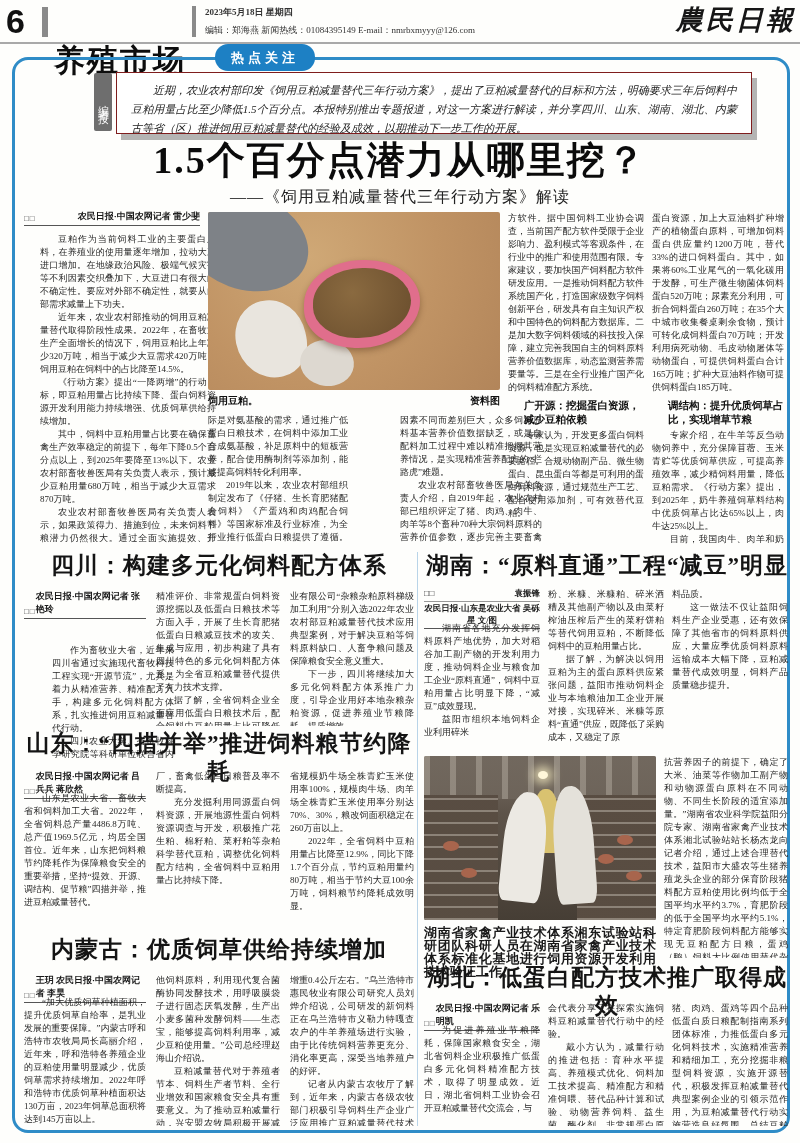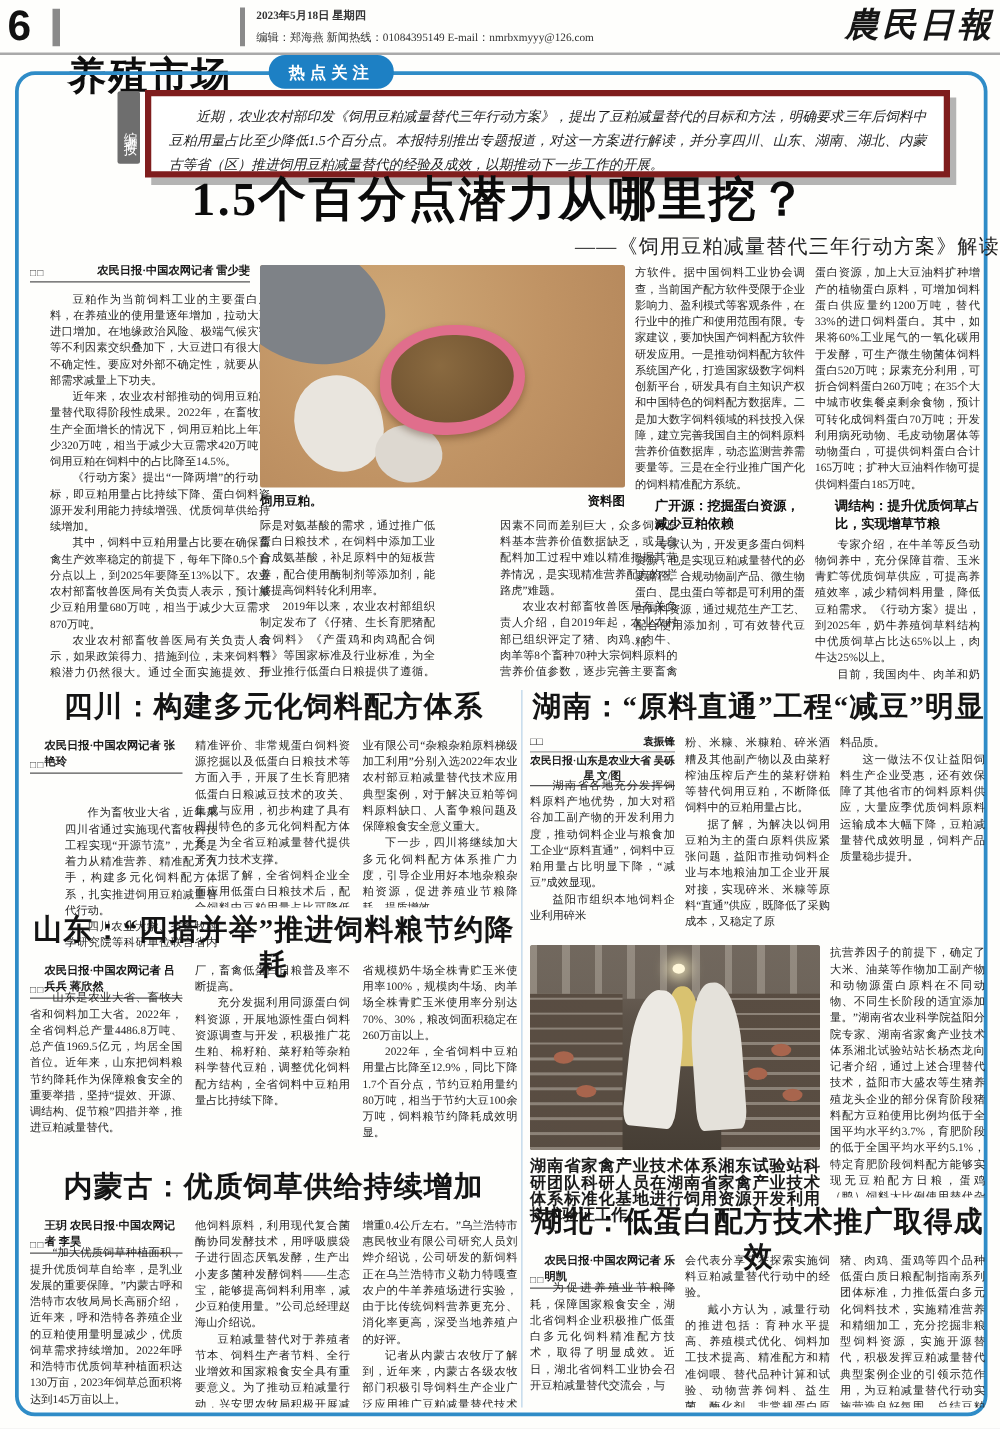--- a/index.html
+++ b/index.html
@@ -16,26 +16,26 @@
             font-size:27px;color:#161616;letter-spacing:3px;}
   .hrule{background:#a9a9a9;}
   
   .frame{border:3px solid #2f8cc7;border-radius:16px;}
   .hot-tab{background:#1d80c4;color:#fff;font-family:"Liberation Sans",sans-serif;
            font-weight:bold;font-size:13px;letter-spacing:4px;border-radius:13px;
            display:flex;align-items:center;justify-content:center;}
   
   .note-label{background:#6e6e6e;color:#fff;font-size:11px;writing-mode:vertical-rl;
               letter-spacing:4px;display:flex;align-items:center;justify-content:center;border-radius:2px;}
-  .note-box{border:5px solid #7f1d1d;background:#fff;box-shadow:5px 6px 0 rgba(90,90,90,.45);
+  .note-box{border:1px solid #7f1d1d;background:#fff;box-shadow:5px 6px 0 rgba(90,90,90,.45);
             padding:8px 14px;font-size:11px;font-style:italic;line-height:19px;
             text-align:justify;text-indent:2em;color:#1c1c1c;}
   
   .main-headline{text-align:center;font-weight:900;font-size:38px;letter-spacing:2px;color:#0b0b0b;line-height:1.1;}
-  .main-sub{text-align:right;font-size:16px;color:#222;letter-spacing:1px;}
+  .main-sub{text-align:center;font-size:16px;color:#222;letter-spacing:1px;}
   .sec-head{text-align:center;font-weight:600;font-size:23px;letter-spacing:1px;color:#141414;margin:0;line-height:1.2;}
   
   .byline{display:flex;justify-content:space-between;align-items:flex-end;
           font-size:9px;font-weight:bold;color:#1a1a1a;border-bottom:1px solid #555;padding-bottom:2px;}
   .byline .sq{font-size:8px;color:#444;letter-spacing:1px;}
   .byline2{font-size:8.5px;font-weight:bold;color:#1a1a1a;}
   .byline2 .row1{display:flex;justify-content:space-between;}
   .byline2 .row2{border-bottom:1px solid #555;border-top:1px solid #999;padding:1px 0;margin-top:1px;text-align:center;}
   
   .col{overflow:hidden;font-size:9px;line-height:13px;color:#262626;}

